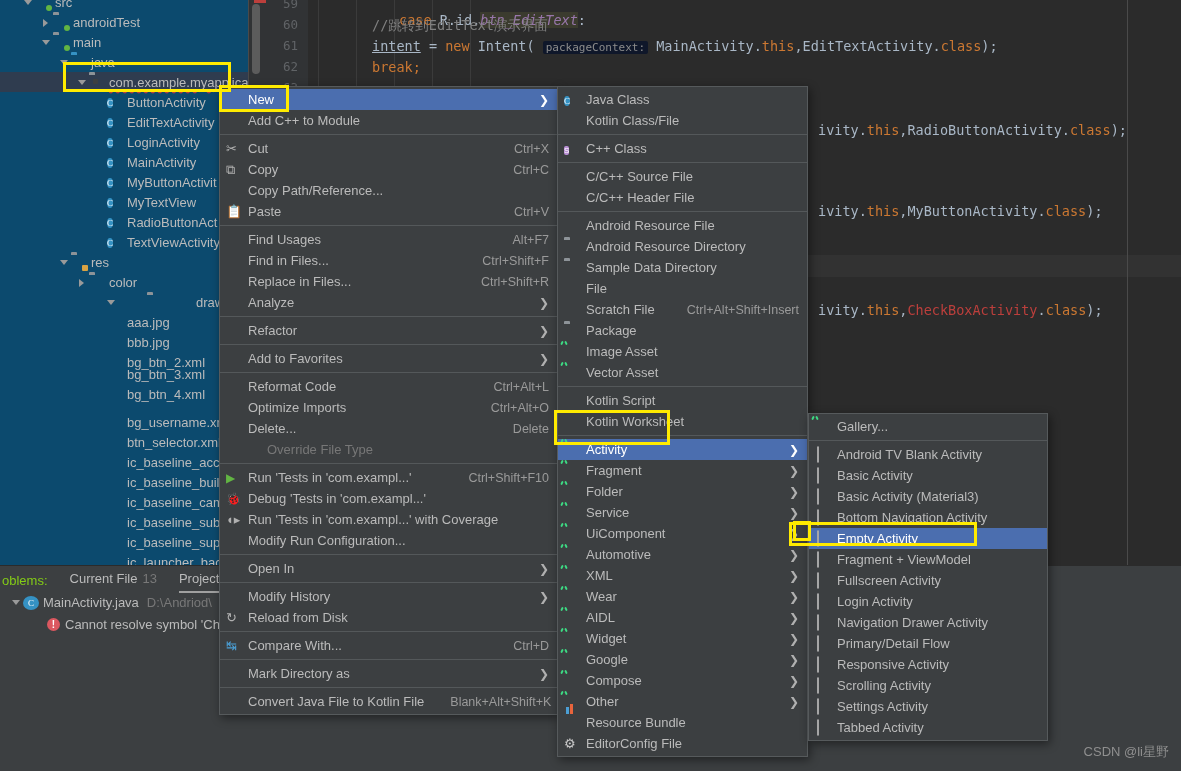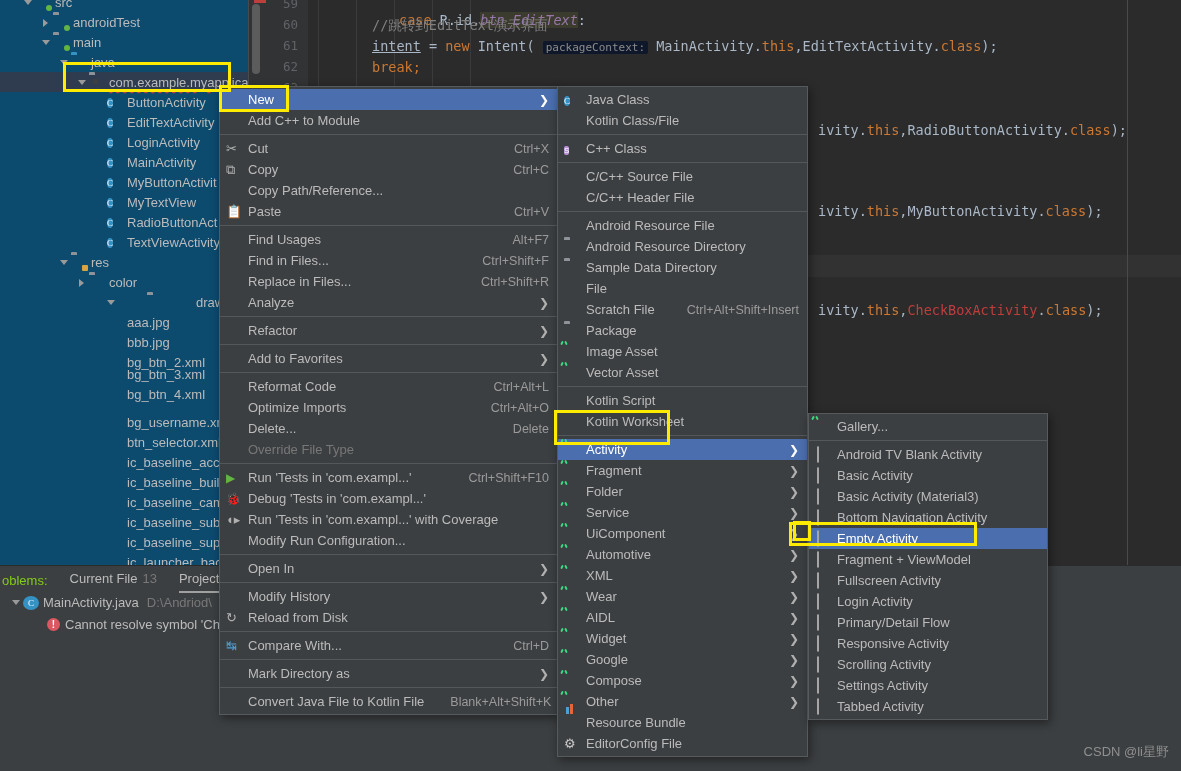--- a/index.html
+++ b/index.html
@@ -170,21 +170,21 @@
     box-shadow: 2px 3px 9px rgba(0,0,0,.45);
     padding: 2px 0;
     font-size: 13px;
     color: #bbbbbb;
   }
   .mi {
     position: relative; display: flex; align-items: center;
     height: 21px; padding: 0 8px 0 6px; white-space: nowrap;
   }
   .mi.sel { background: #4b6eaf; color: #ffffff; }
-  .mi.disabled { color: #777777; }
+  .mi.disabled { color: #777777; gap: 19px; }
   .mi-icon {
     width: 17px; height: 16px; flex: 0 0 17px; margin-right: 5px;
     position: relative;
   }
   .mi-label { flex: 1 1 auto; }
   .mi-short { color: #9a9a9a; margin-left: 26px; font-size: 12.5px; }
   .mi-arrow {
     margin-left: 14px; color:#b0b0b0; font-size: 12px; line-height:1;
   }
   .mi.sel .mi-arrow { color:#ffffff; }
@@ -857,20 +857,24 @@
       <div class="mi">
         <span class="mi-icon"><span class="ic-doc"></span></span>
         <span class="mi-label">Fullscreen Activity</span>
       </div>
       <div class="mi">
         <span class="mi-icon"><span class="ic-doc"></span></span>
         <span class="mi-label">Login Activity</span>
       </div>
       <div class="mi">
         <span class="mi-icon"><span class="ic-doc"></span></span>
+        <span class="mi-label">Navigation Drawer Activity</span>
+      </div>
+      <div class="mi">
+        <span class="mi-icon"><span class="ic-doc"></span></span>
         <span class="mi-label">Primary/Detail Flow</span>
       </div>
       <div class="mi">
         <span class="mi-icon"><span class="ic-doc"></span></span>
         <span class="mi-label">Responsive Activity</span>
       </div>
       <div class="mi">
         <span class="mi-icon"><span class="ic-doc"></span></span>
         <span class="mi-label">Scrolling Activity</span>
       </div>

